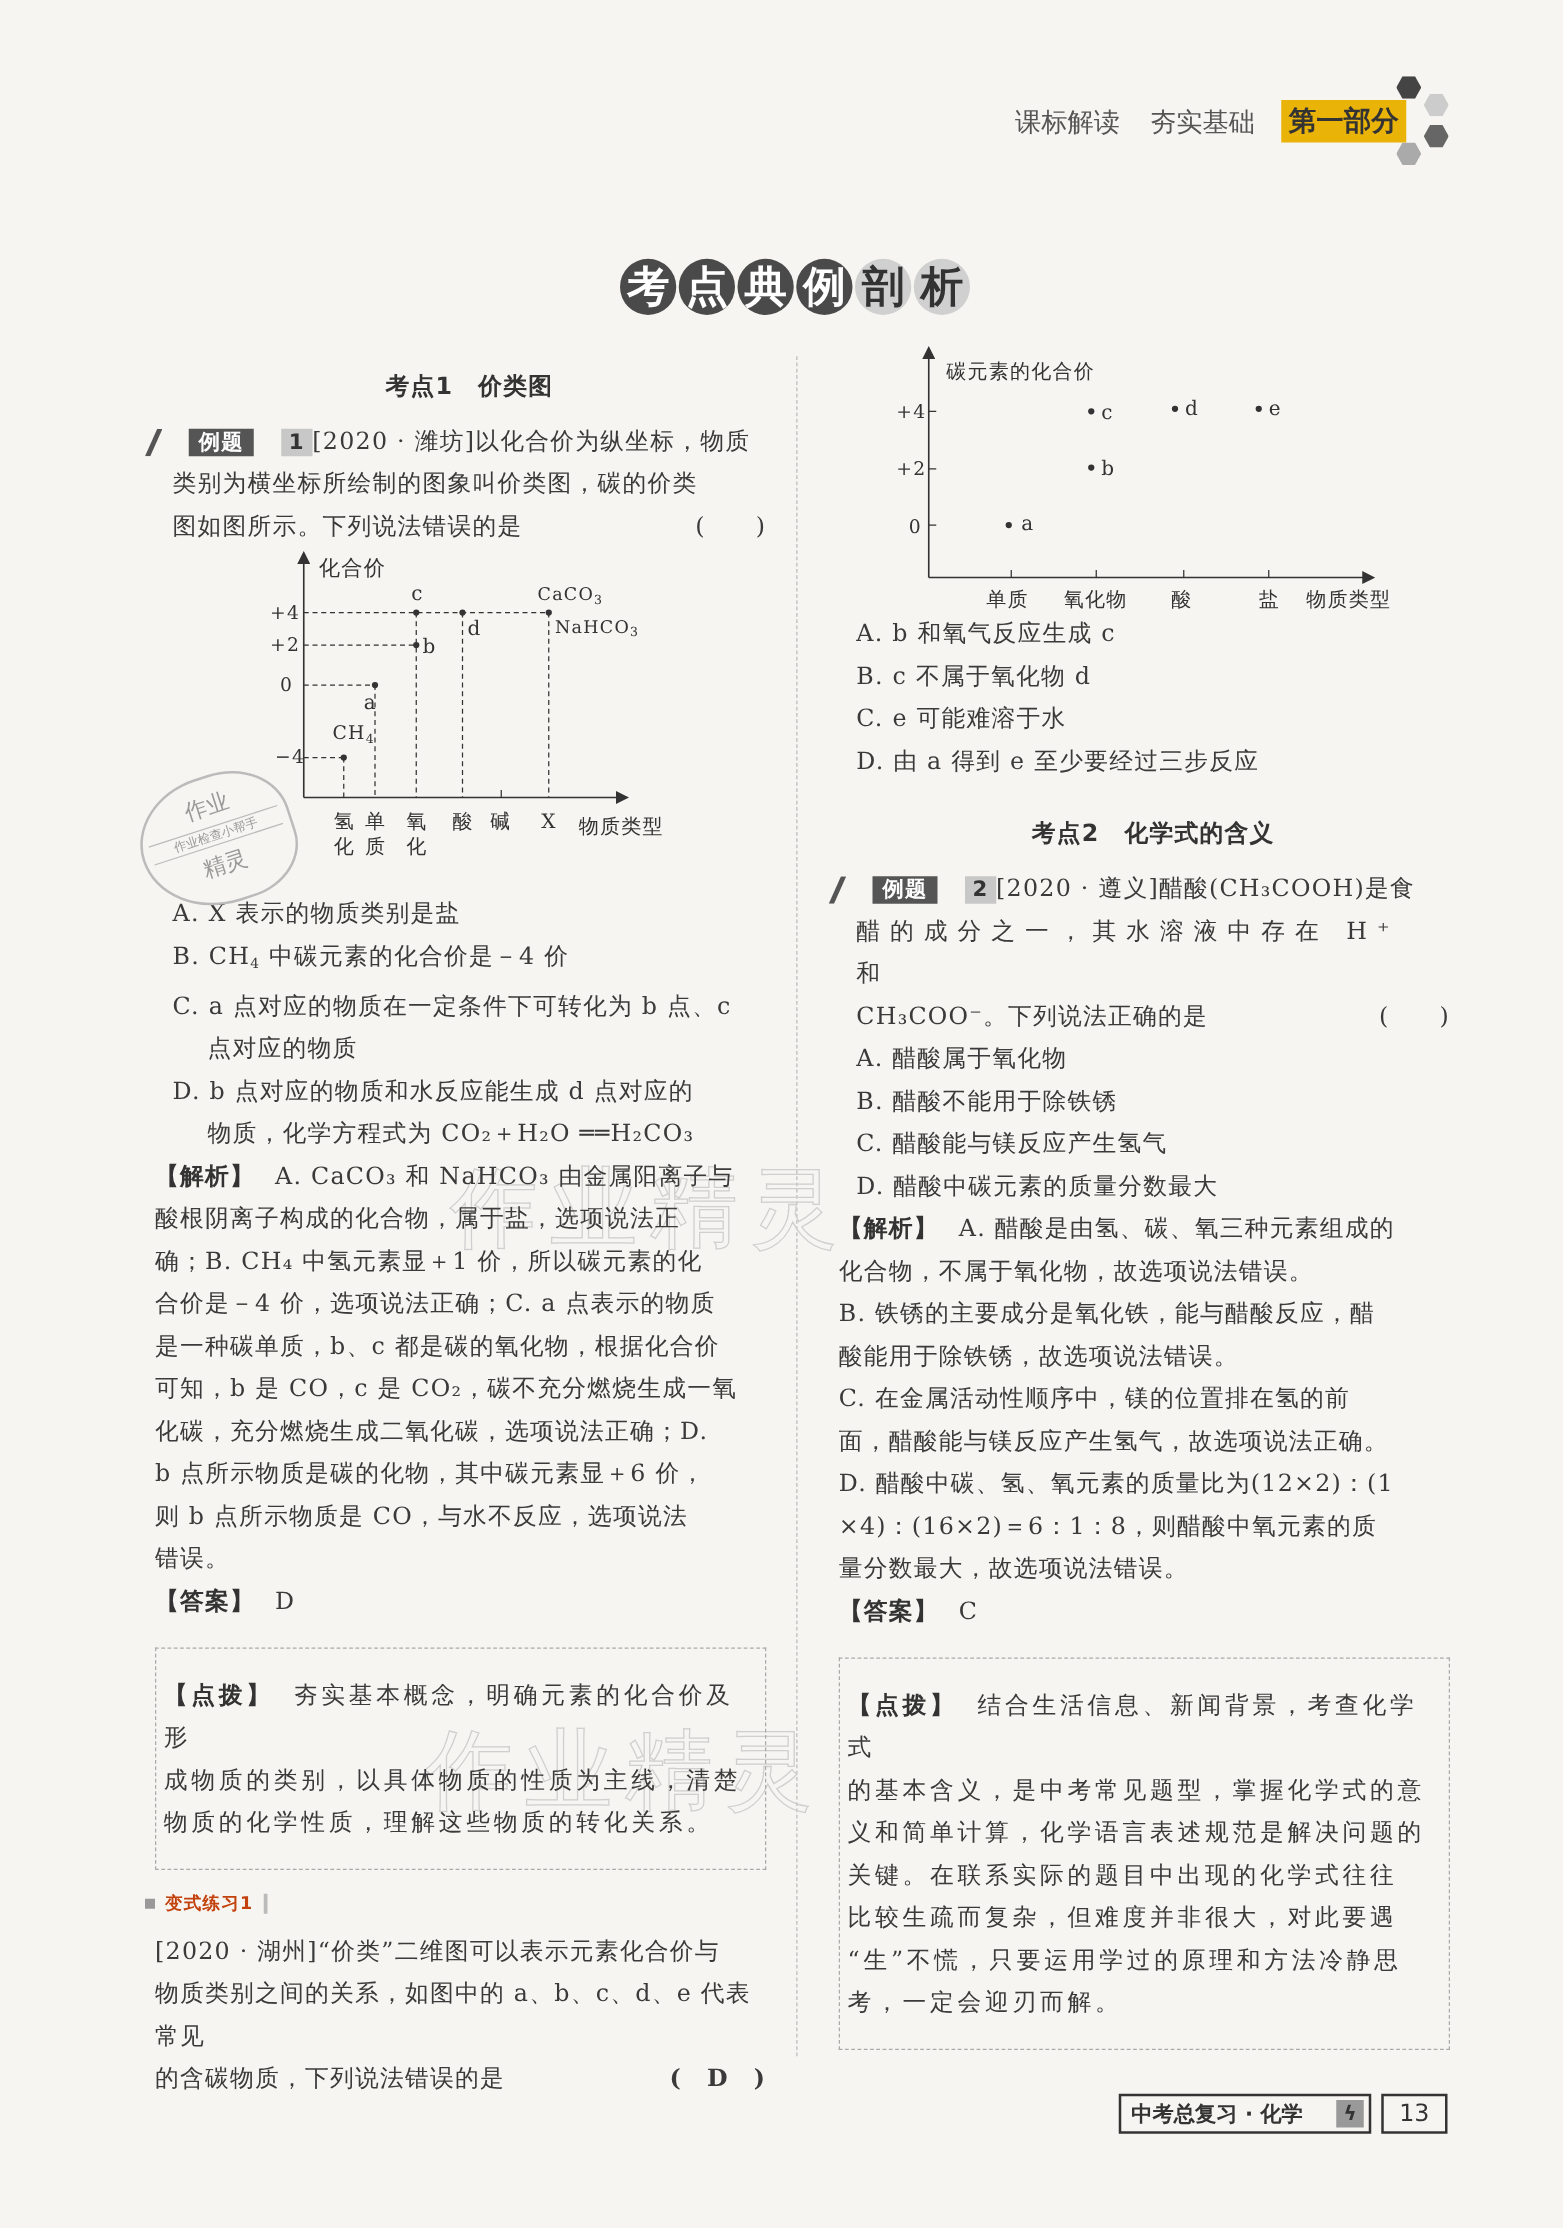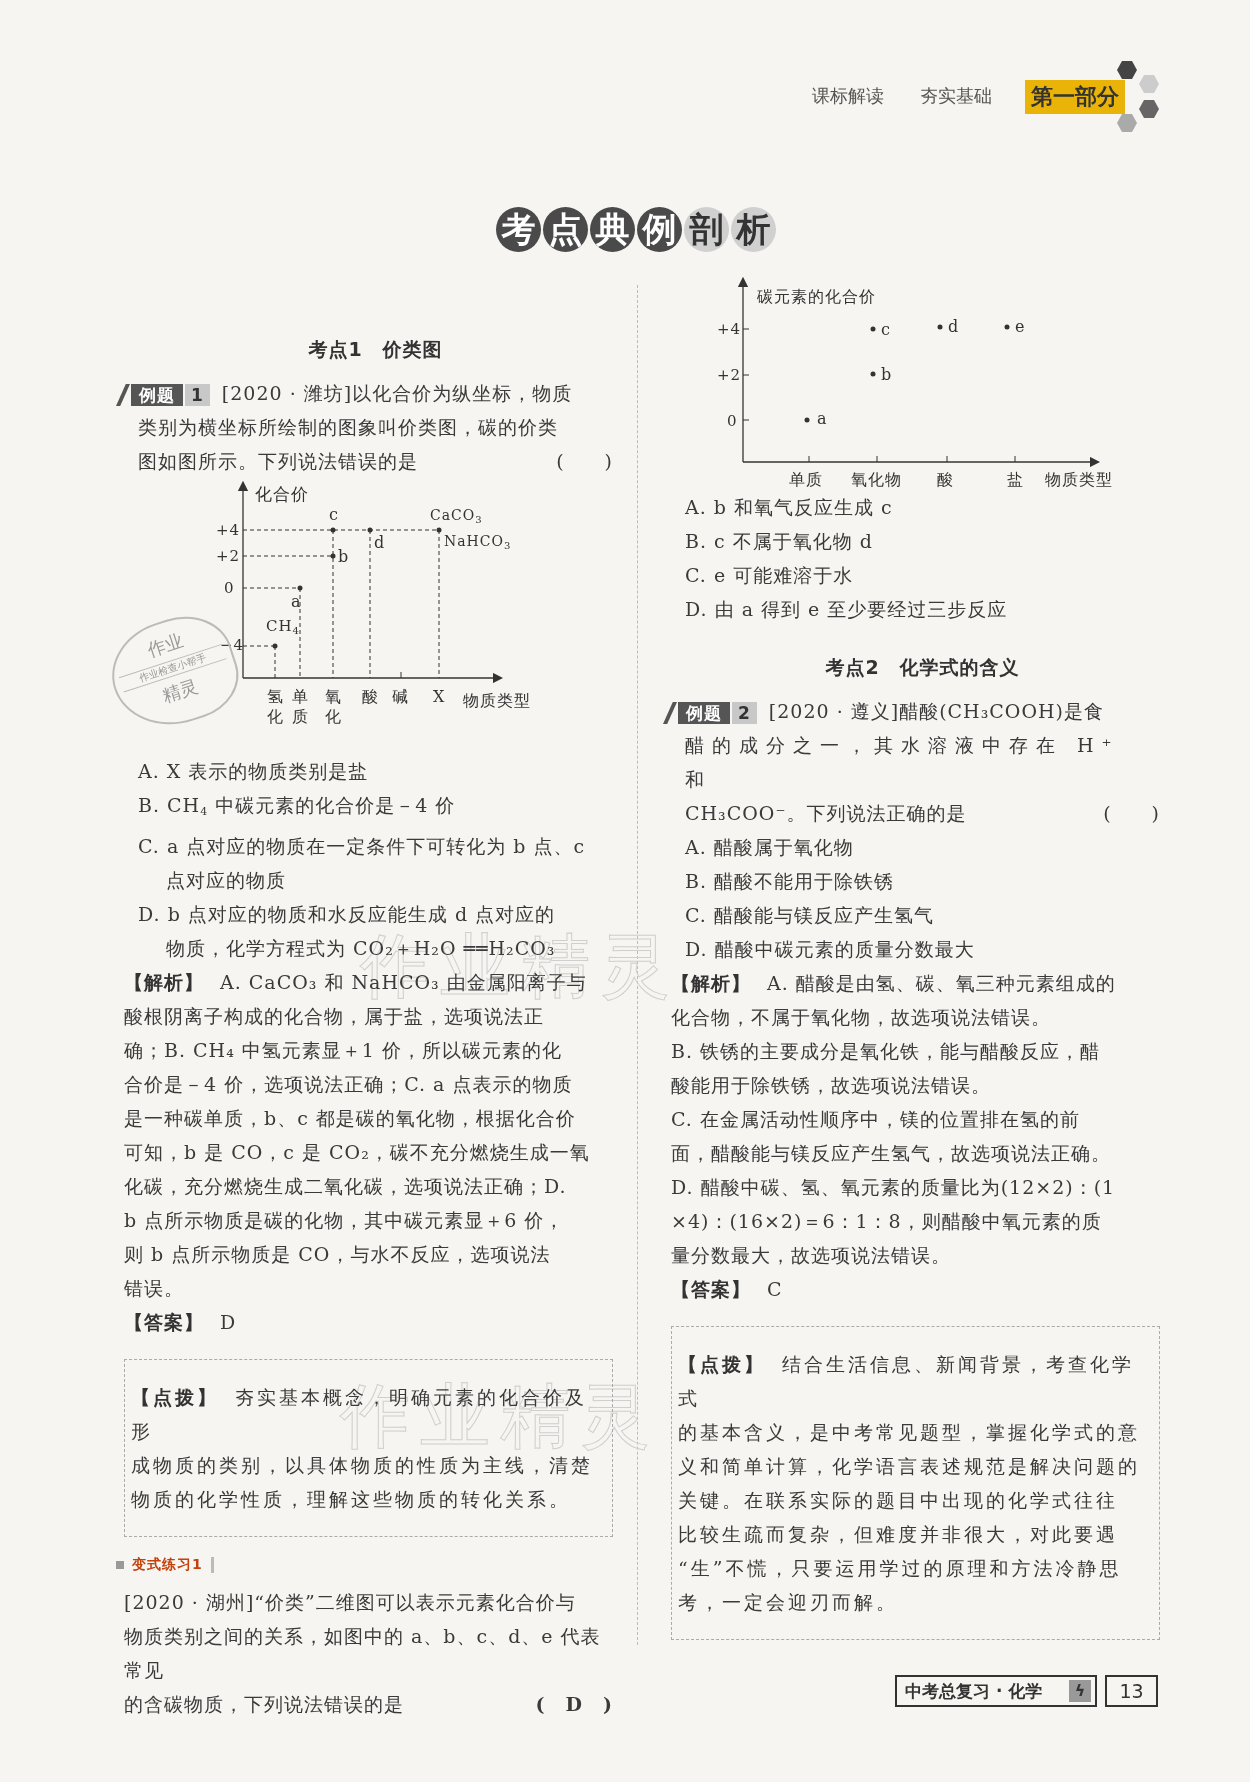--- a/index.html
+++ b/index.html
@@ -1,30 +1,30 @@
 <!DOCTYPE html>
 <html><head>
 <meta charset="utf-8">
 <style>
   html,body{margin:0;padding:0;}
   body{width:1250px;height:1782px;background:#f6f5f1;position:relative;overflow:hidden;
        font-family:"DejaVu Serif","Liberation Serif",serif;color:#3a3a3a;}
-  .hdr-text{position:absolute;top:84px;font-family:"DejaVu Sans","Liberation Sans",sans-serif;font-size:18px;color:#555;}
+  .hdr-text{position:absolute;top:84px;font-family:"DejaVu Sans","Liberation Sans",sans-serif;font-size:21px;color:#555;}
   .hdr-part{position:absolute;left:1025px;top:80px;background:#eab308;padding:2px 6px;font-family:"DejaVu Sans","Liberation Sans",sans-serif;font-weight:bold;font-size:22px;color:#333;}
   .hex{position:absolute;width:20px;height:20px;clip-path:polygon(25% 5%,75% 5%,100% 50%,75% 95%,25% 95%,0 50%);}
   .title-banner{position:absolute;left:496px;top:207px;display:flex;gap:2px;}
   .title-banner span{width:45px;height:45px;border-radius:50%;display:flex;align-items:center;justify-content:center;
       font-family:"DejaVu Sans","Liberation Sans",sans-serif;font-weight:bold;font-size:34px;color:#fff;background:#4a4a4a;}
   .title-banner span.light{background:#d0d0d0;color:#333;}
   .col{position:absolute;font-size:19px;line-height:34px;letter-spacing:1px;}
   .col-left{left:138px;width:475px;}
   .col-right{left:685px;width:475px;}
   .divider{position:absolute;left:637px;top:285px;width:0;height:1360px;border-left:1px dashed #bbb;}
-  .section-title{text-align:center;font-family:"DejaVu Sans","Liberation Sans",sans-serif;font-weight:bold;font-size:19px;color:#333;margin-top:40px;}
-  .ex-tag{display:inline-flex;align-items:center;margin-right:12px;vertical-align:middle;}
+  .section-title{text-align:center;font-family:"DejaVu Sans","Liberation Sans",sans-serif;font-weight:bold;font-size:19px;color:#333;}
+  .ex-tag{display:inline-flex;align-items:center;vertical-align:middle;gap:20px;}
   .ex-tag .slash{width:14px;height:22px;background:#555;clip-path:polygon(70% 0,100% 0,30% 100%,0 100%);margin-right:1px;}
   .ex-tag .lbl{background:#555;color:#fff;font-family:"DejaVu Sans","Liberation Sans",sans-serif;font-weight:bold;font-size:17px;padding:0 8px;height:22px;line-height:22px;}
   .ex-tag .num{background:#c8c8c8;color:#333;font-family:"DejaVu Sans","Liberation Sans",sans-serif;font-weight:bold;font-size:17px;padding:0 6px;height:22px;line-height:22px;margin-left:2px;}
   .bracket-label{font-family:"DejaVu Sans","Liberation Sans",sans-serif;font-weight:bold;color:#333;margin-right:16px;}
   .indent{padding-left:28px;}
   .paren{float:right;}
   .tipbox{border:1px dashed #aaa;padding:20px 6px;margin-top:20px;letter-spacing:3px;}
   .practice-title{font-family:"DejaVu Sans","Liberation Sans",sans-serif;font-weight:bold;font-size:14px;color:#c2410c;}
   .practice-title .sq{display:inline-block;width:8px;height:8px;background:#999;margin-right:8px;vertical-align:middle;}
   .practice-title .bar{display:inline-block;width:3px;height:16px;background:#bbb;margin-left:8px;vertical-align:middle;}

